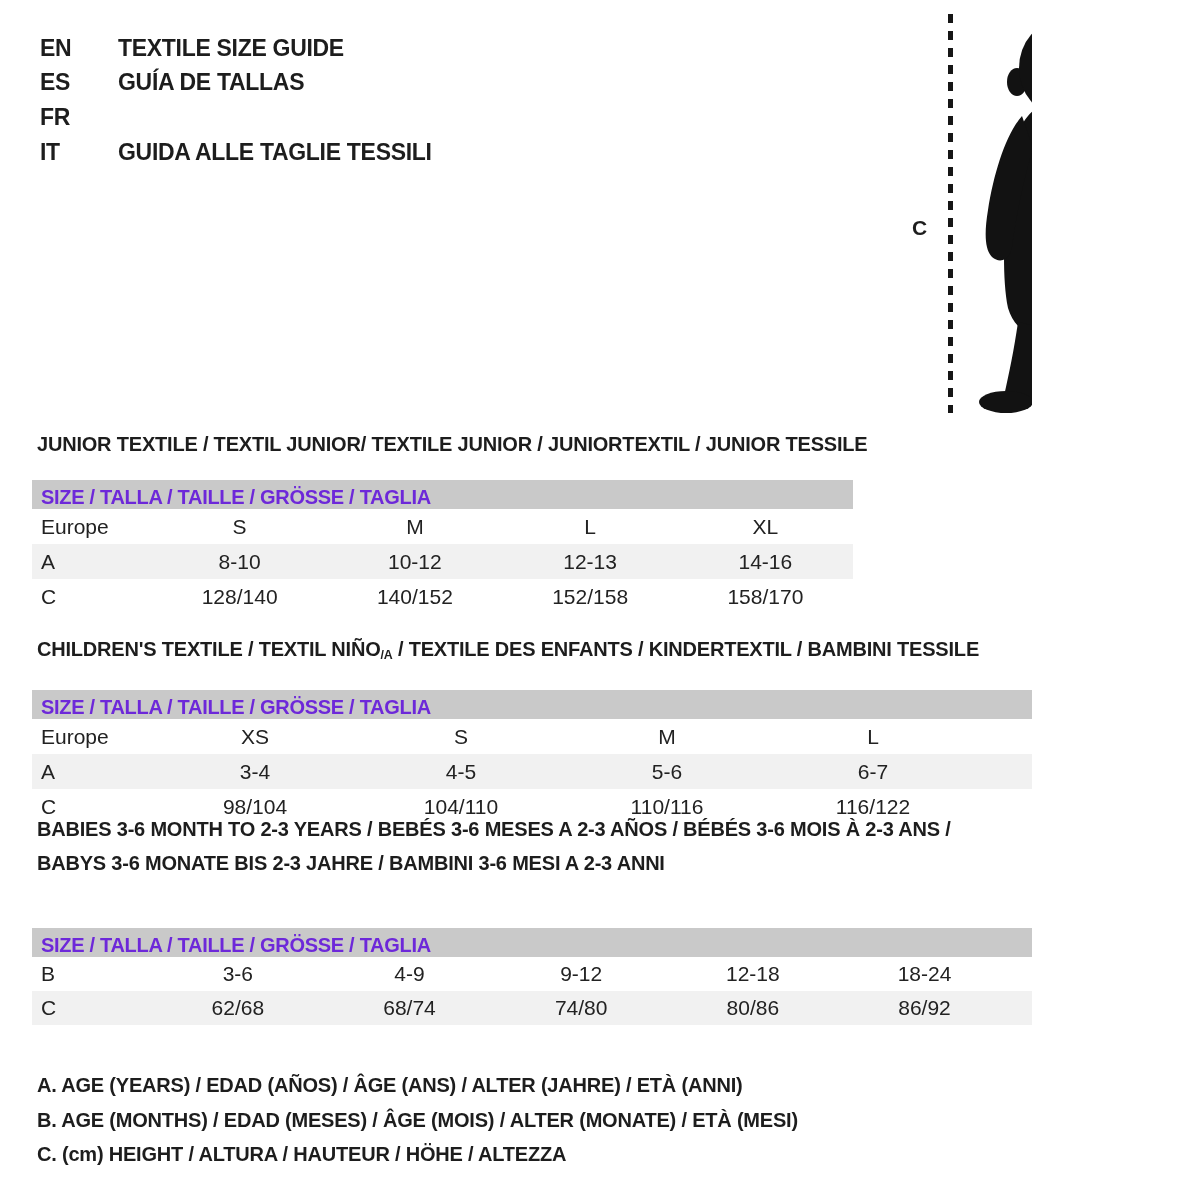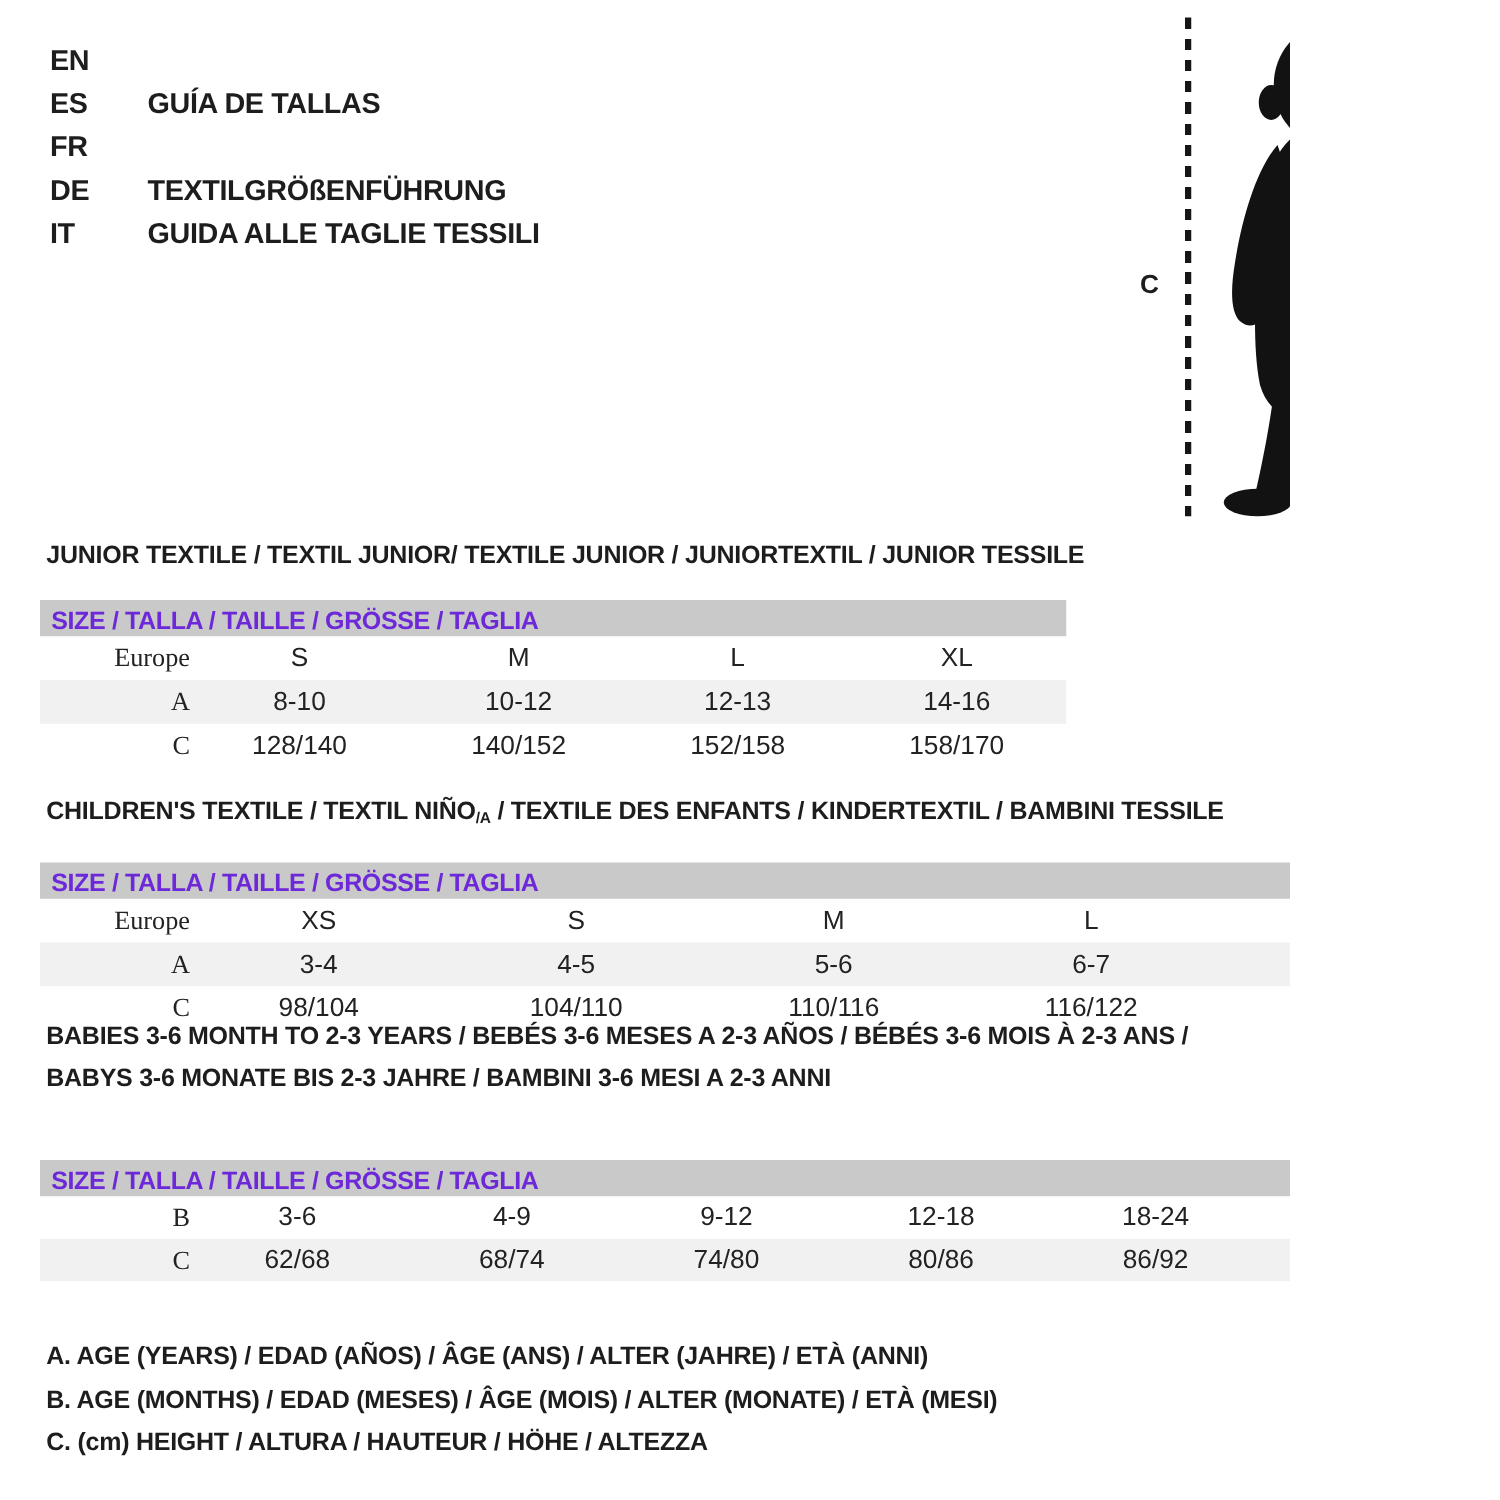--- a/index.html
+++ b/index.html
@@ -26,50 +26,47 @@
 
   
   .table { position:absolute; }
   .t-junior   { left:32px; top:480px;  width:821px; }
   .t-children { left:32px; top:690px;  width:1150px; }
   .t-babies   { left:32px; top:928px;  width:1150px; }
   .size-bar { background:#c9c9c9; height:29px; display:flex; align-items:flex-end;
               padding-left:9px; font-size:20px; font-weight:700; letter-spacing:-0.3px; color:#6d28d9; }
   .trow { display:grid; align-items:center; font-size:21px; height:35px; color:#222; }
   .t-babies .trow { height:34px; }
-  .trow .rlabel { padding-left:9px; text-align:right;font-family:Liberation Serif, serif; }
+  .trow .rlabel { padding-left:9px; text-align:left; }
   .trow .cell { text-align:center; }
   .shade { background:#f1f1f1; }
   .cols4 { grid-template-columns:120px repeat(4,1fr); }
   .cols5 { grid-template-columns:120px repeat(5,1fr); }
   .cols6 { grid-template-columns:120px repeat(6,1fr); }
 
   
   .legend { position:absolute; left:37px; top:1068px; font-weight:700; font-size:20px;
             letter-spacing:-0.2px; line-height:34.7px; white-space:nowrap; }
 </style>
 </head>
 <body>
 
 <div class="canvas">
 
   <div class="langs">
     <div class="lang-row">
       <span>EN</span>
+      <span>TEXTILE SIZE GUIDE</span>
     </div>
     <div class="lang-row">
       <span>ES</span>
       <span>GUÍA DE TALLAS</span>
     </div>
     <div class="lang-row">
       <span>FR</span>
-    </div>
-    <div class="lang-row">
-      <span>DE</span>
-      <span>TEXTILGRÖßENFÜHRUNG</span>
     </div>
     <div class="lang-row">
       <span>IT</span>
       <span>GUIDA ALLE TAGLIE TESSILI</span>
     </div>
   </div>
 
   <div class="measure-line"></div>
   <div class="measure-label">C</div>
   <svg class="toddler" viewBox="0 0 200 410" aria-hidden="true">

